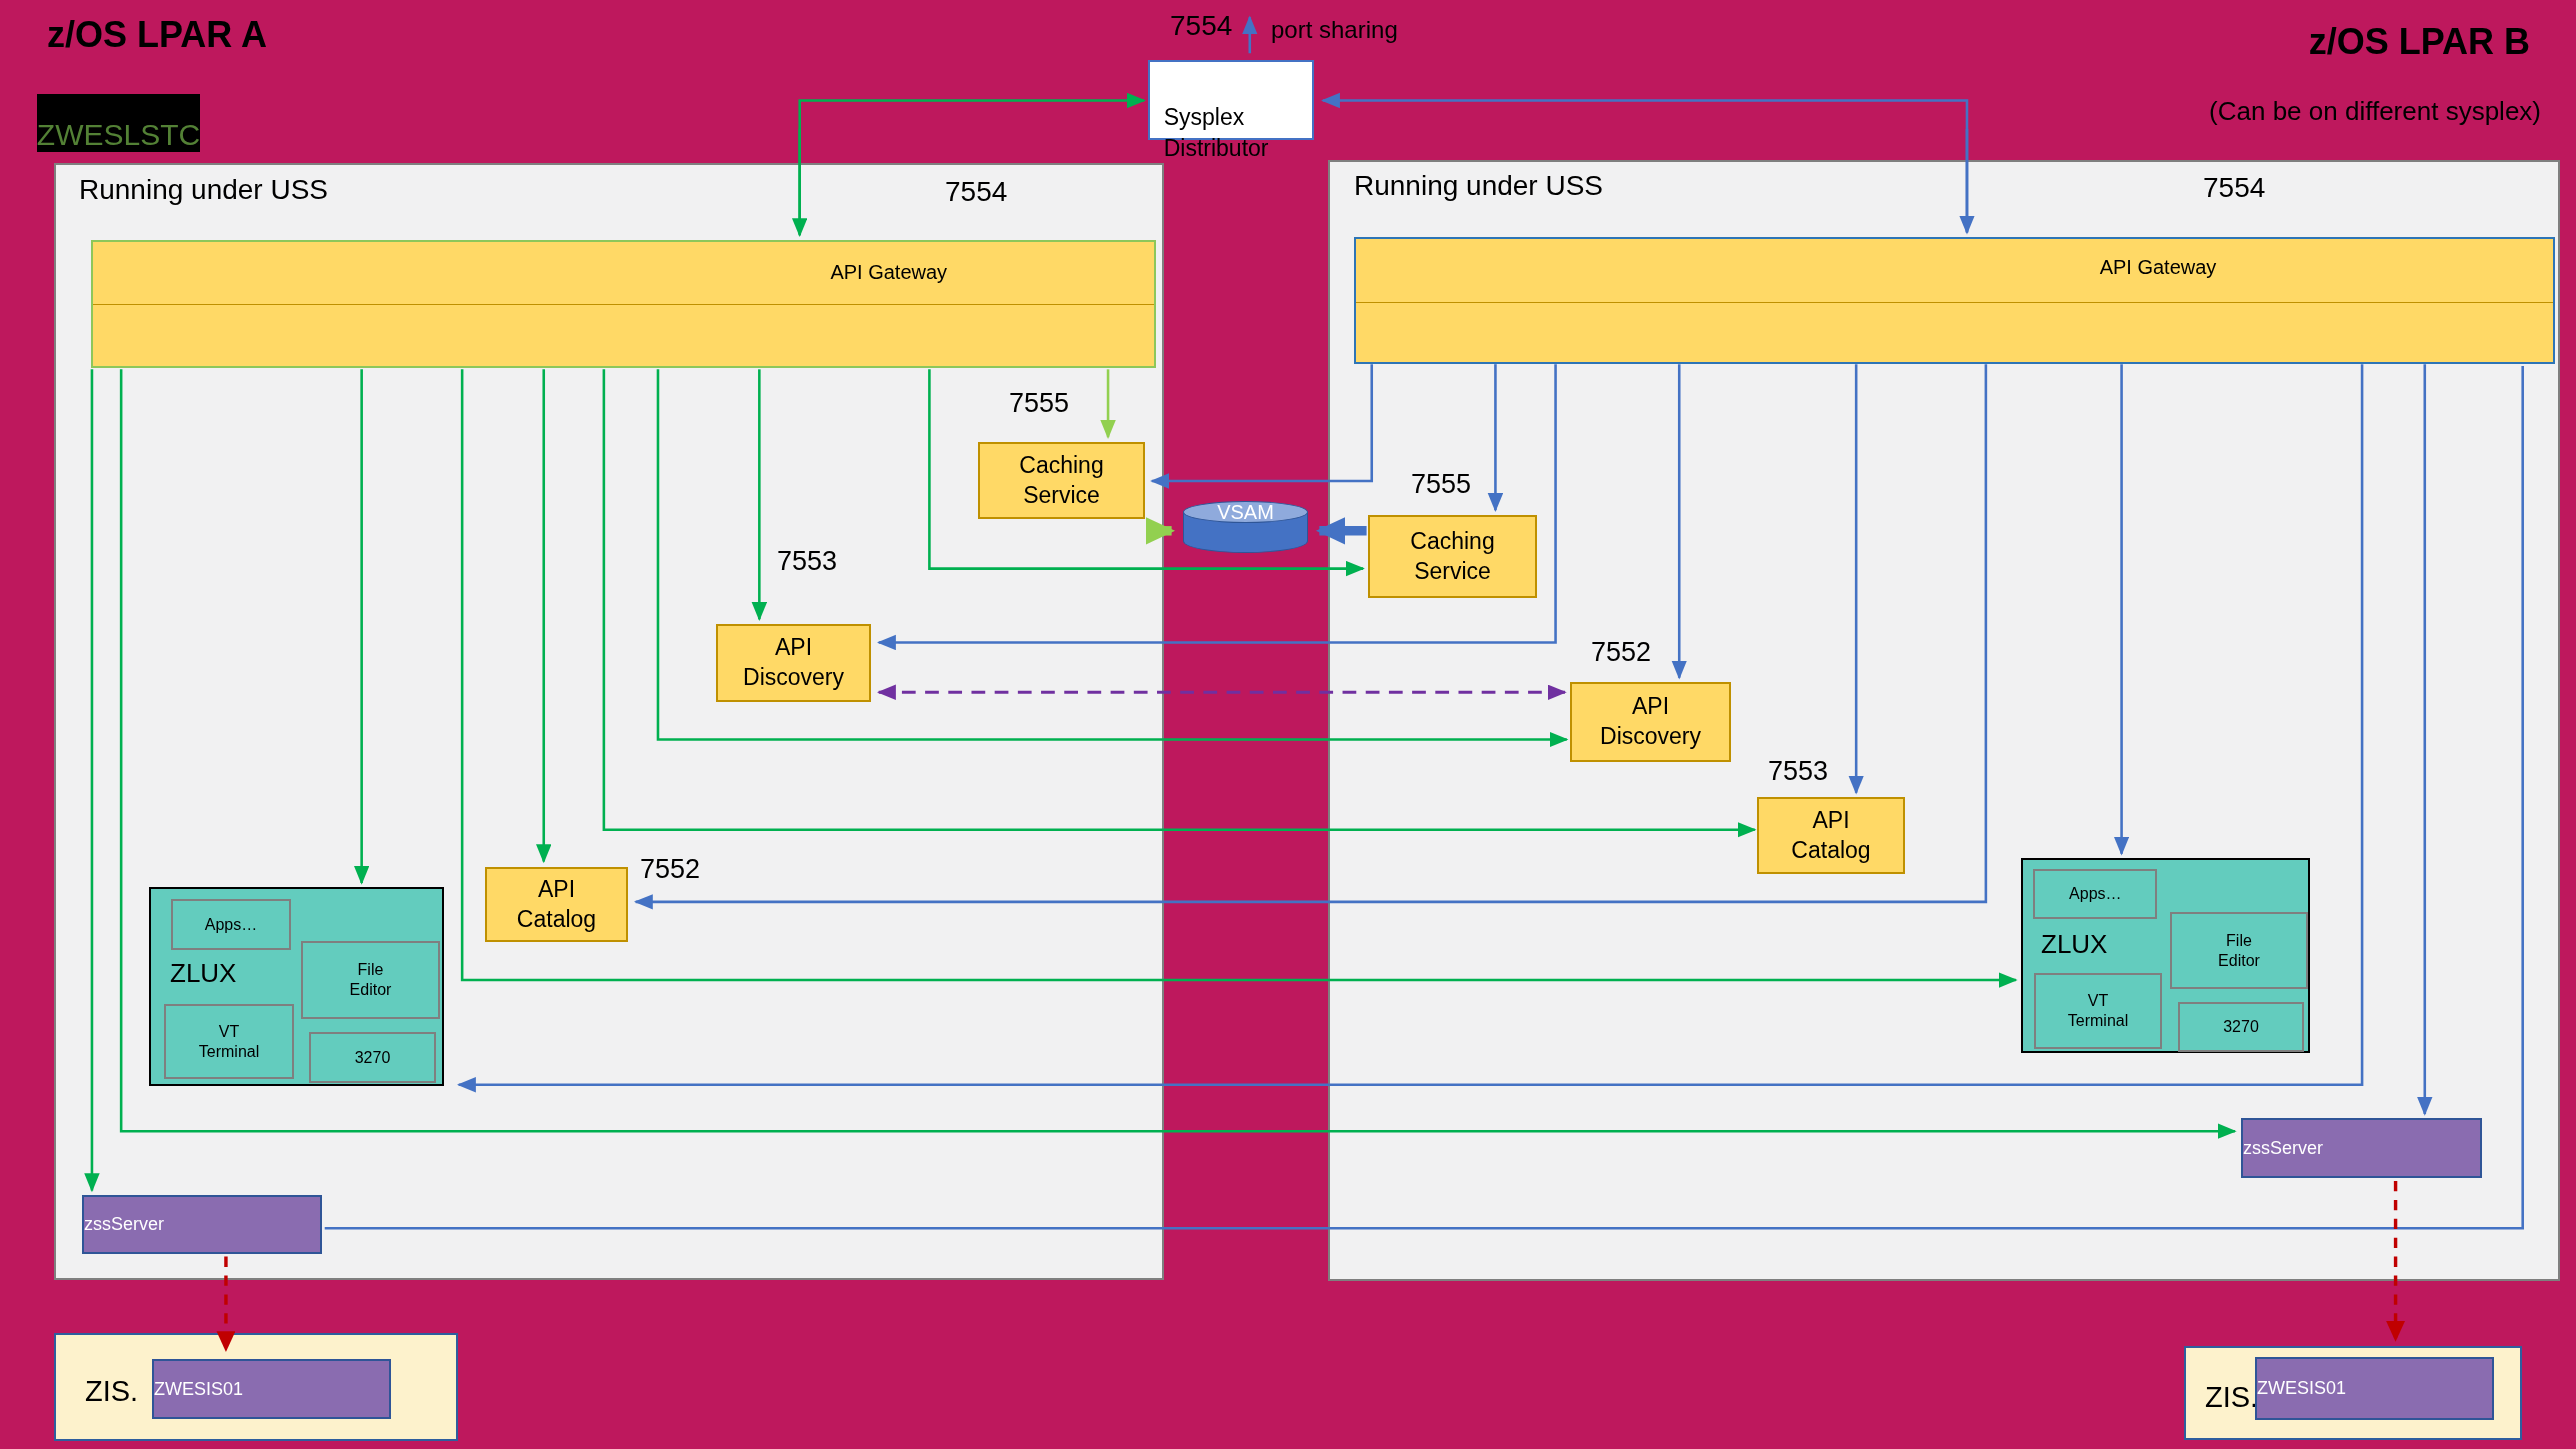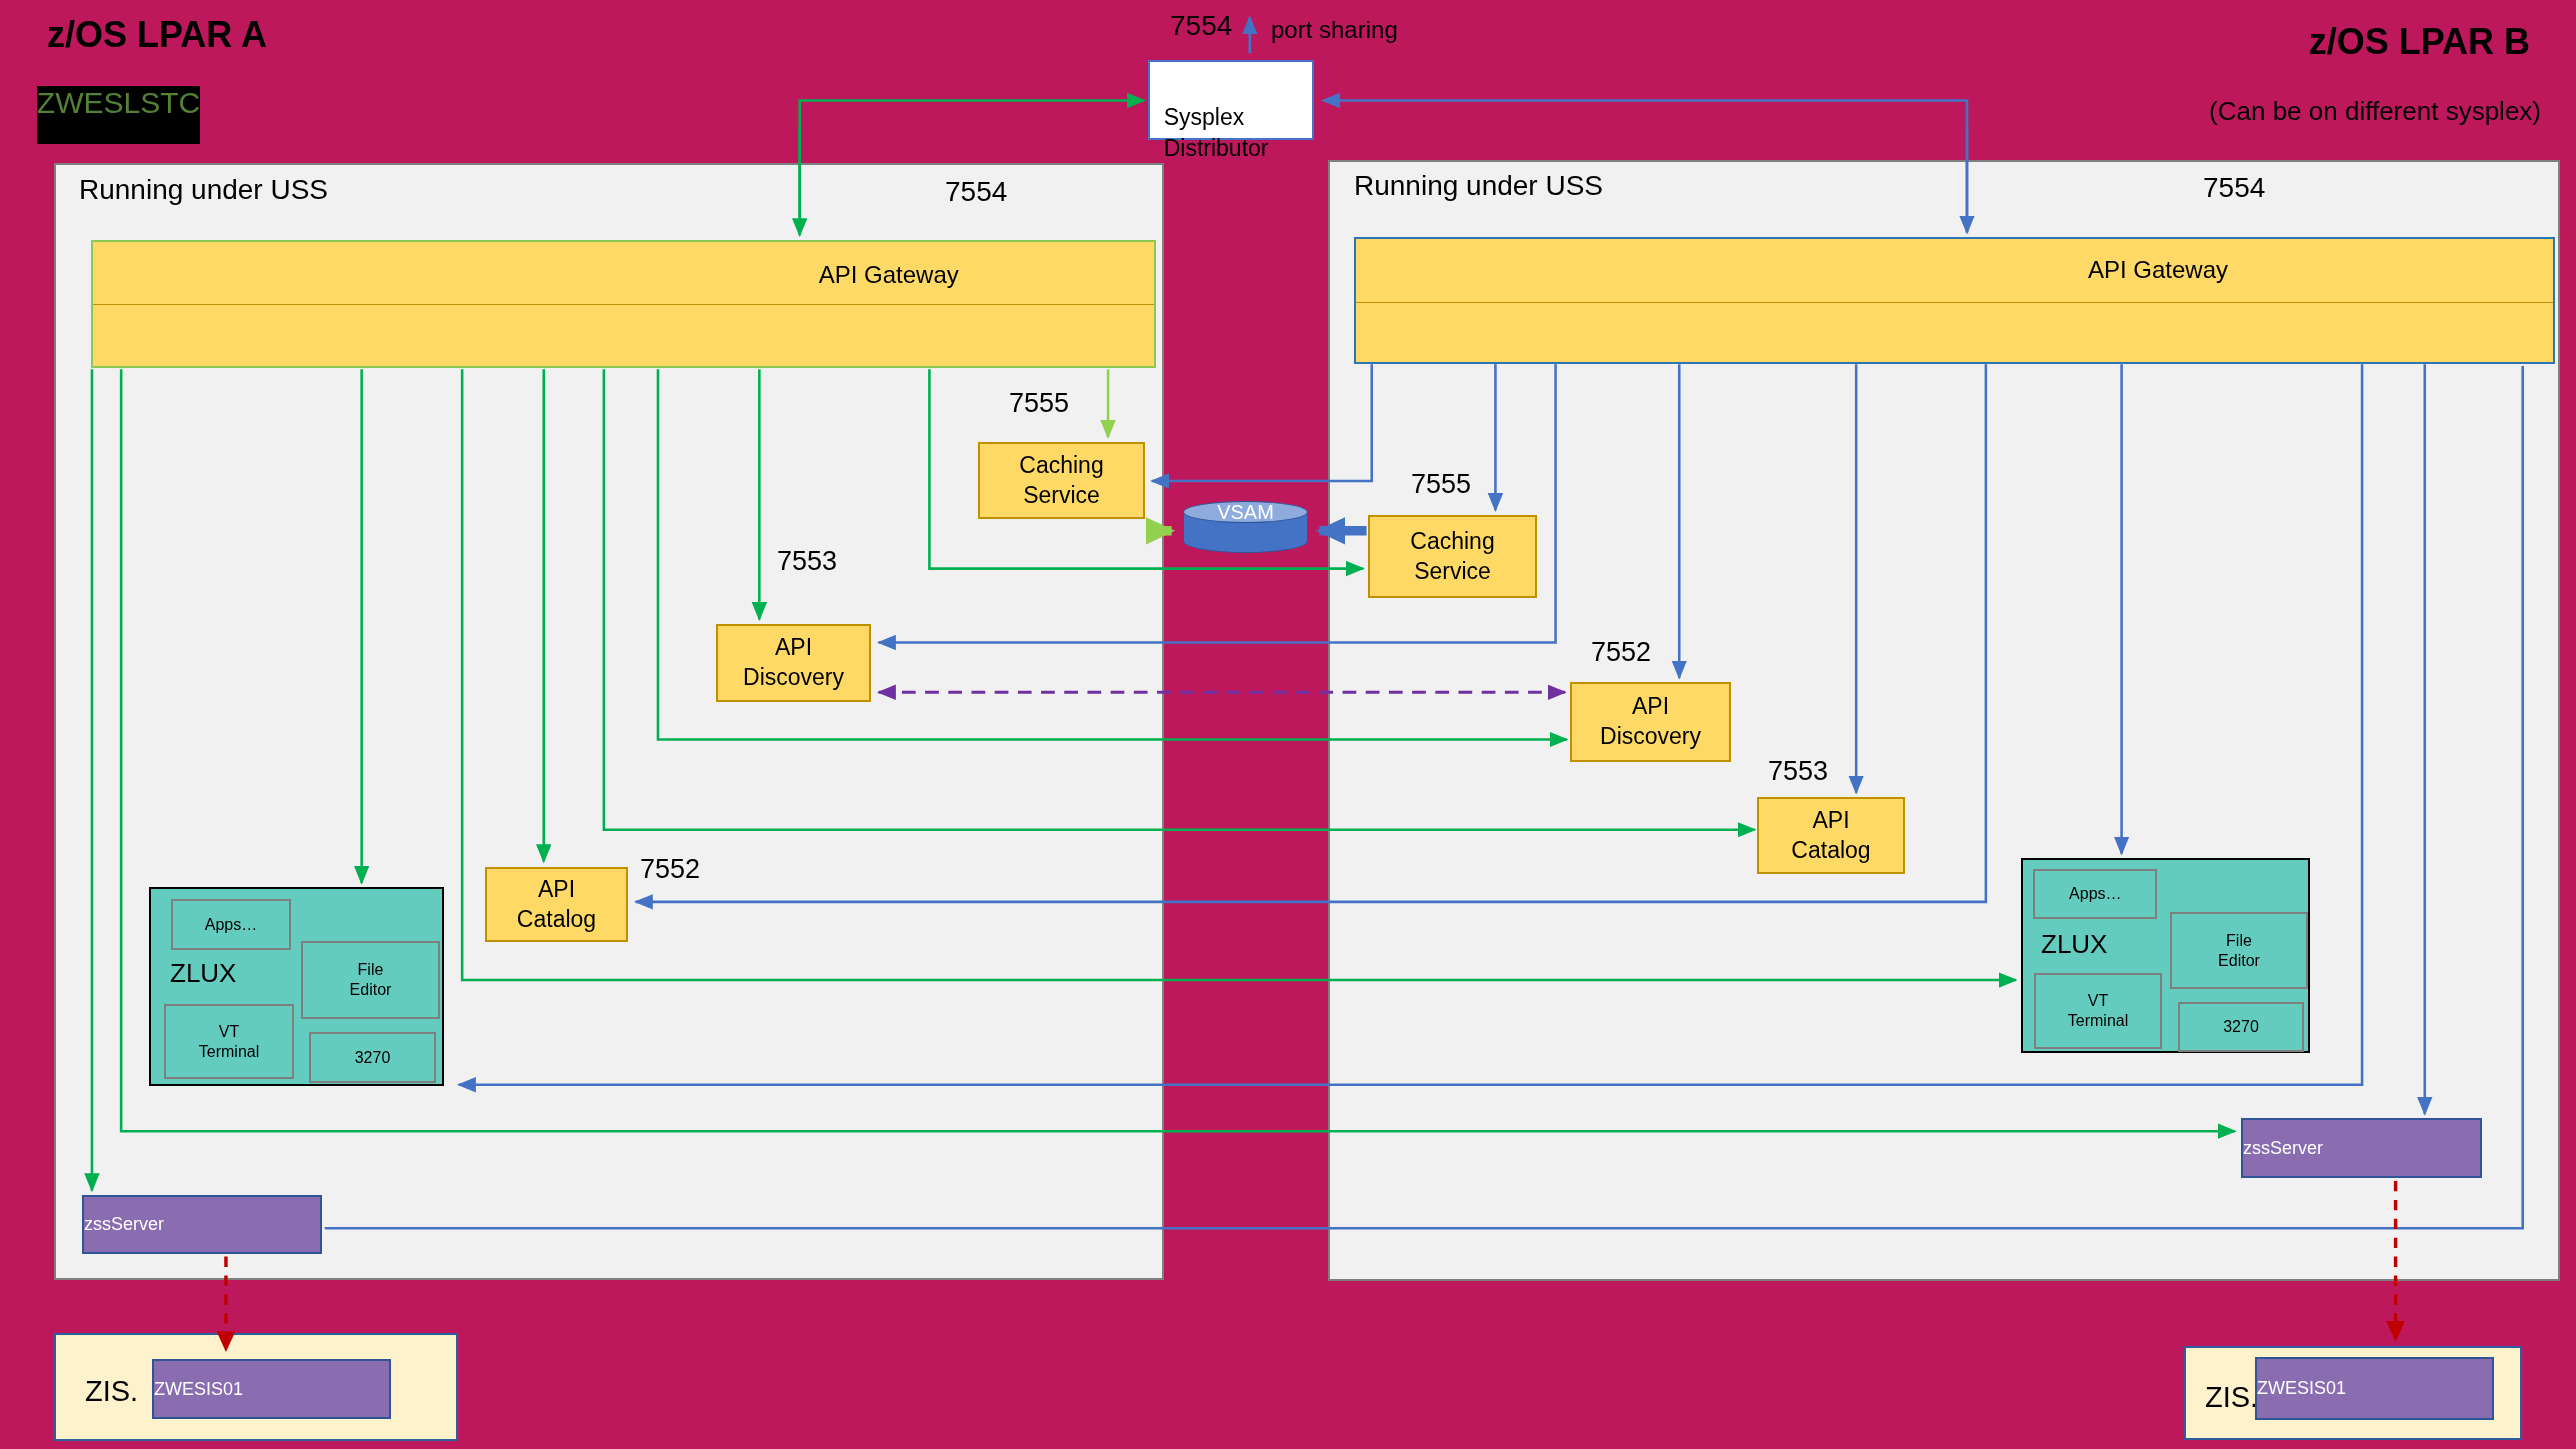--- a/index.html
+++ b/index.html
@@ -7,33 +7,33 @@
     position:relative;width:2576px;height:1449px;background:#be185d;
     font-family:Liberation Sans, sans-serif;color:#000;overflow:hidden;
   }
   .abs{position:absolute;box-sizing:border-box;}
   .uss{background:#F1F1F2;border:2.6px solid #7F7F7F;}
   .uss-label{position:absolute;font-size:28px;}
   .gateway{background:#FFD966;display:block;}
   .gw-a{border:2.6px solid #8DC75A;}
   .gw-b{border:2.6px solid #2E75B6;}
   .gw-divider{position:absolute;left:0;right:0;border-top:1.7px solid #BF9000;}
-  .gw-label{position:absolute;font-size:24px;transform:translateX(-50%);}
+  .gw-label{position:absolute;font-size:20px;transform:translateX(-50%);}
   .yellow{background:#FFD966;border:2.1px solid #BF9000;display:flex;align-items:center;justify-content:center;
           text-align:center;font-size:23px;line-height:1.3;white-space:pre-line;}
   .port{position:absolute;font-size:27px;}
   .tealbox{background:#63CCBE;border:2.6px solid #000;}
   .teal-inner{position:absolute;background:#63CCBE;border:2.6px solid #7F7F7F;display:flex;align-items:center;
           justify-content:center;text-align:center;font-size:16px;line-height:1.25;white-space:pre-line;}
   .zlux-name{position:absolute;font-size:26px;}
   .purplebox{background:#8A6CB0;border:2.6px solid #2F5597;color:#fff;display:flex;align-items:center;
           font-size:18px;}
   .zis{background:#FDF2CC;border:2.6px solid #2E5E9E;}
   .zis-label{position:absolute;font-size:29px;}
-  .badge{background:#000;color:#538135;display:flex;align-items:flex-start;justify-content:center;font-size:30px;}
+  .badge{background:#000;color:#538135;display:flex;align-items:flex-end;justify-content:center;font-size:30px;margin-top:8px;}
   .title{position:absolute;font-size:36px;font-weight:600;}
   .subtitle{position:absolute;font-size:26px;}
   .toplabel{position:absolute;font-size:28px;}
   .smalllabel{position:absolute;font-size:24px;}
   .sysplex{background:#fff;border:2.1px solid #4472C4;font-size:23px;line-height:1.35;
            white-space:pre-line;padding:8.6px 0 0 13.7px;}
   .vsam-top{background:#8FAADC;border:1.7px solid #2E5597;border-radius:50%;}
   .vsam-body{background:#4472C4;border:1.7px solid #2E5597;border-top:none;
              border-radius:0 0 62px 62px / 0 0 12px 12px;}
   .vsam-label{position:absolute;color:#fff;font-size:20px;text-align:center;}

